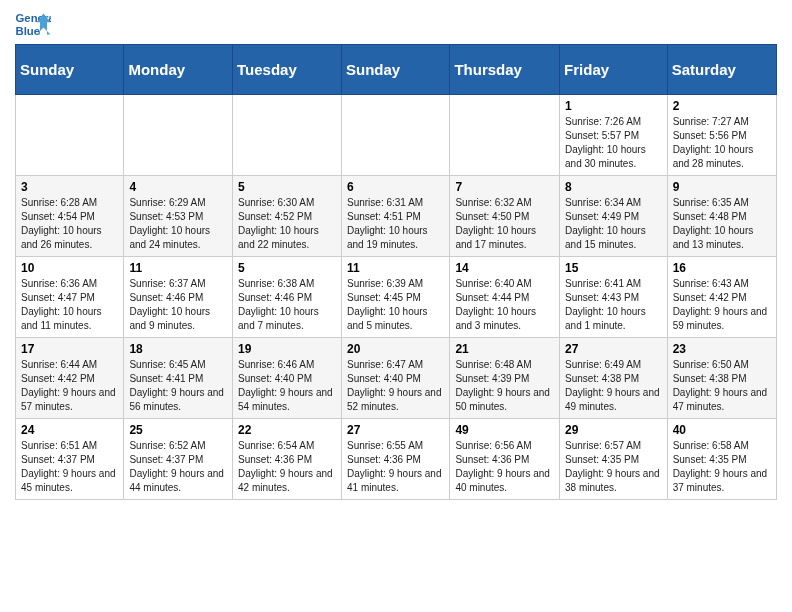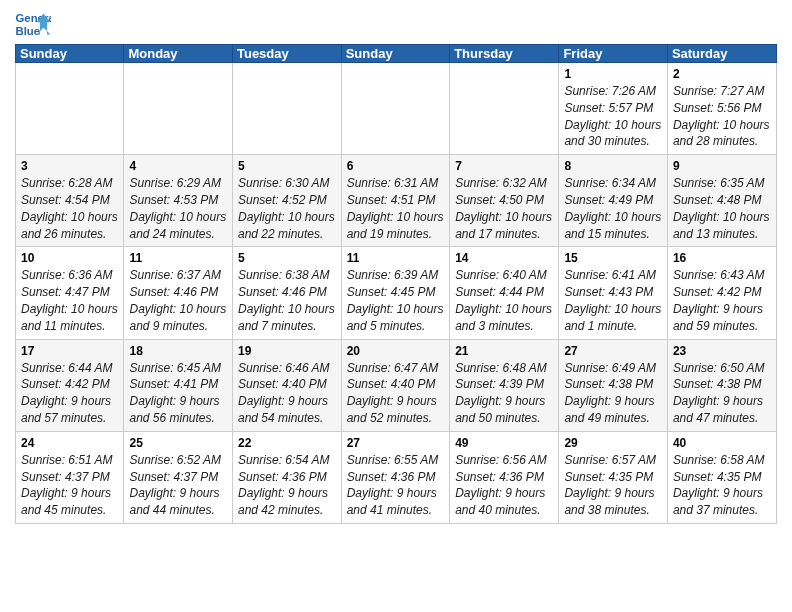--- a/index.html
+++ b/index.html
@@ -44,23 +44,23 @@
       color: #444;
     }
     table {
       width: 100%;
       border-collapse: collapse;
       font-size: 11px;
     }
     thead tr th {
       background: #2563a8;
       color: #fff;
-      padding: 1px 4px;
+      padding: 16px 4px;
       text-align: left;
-      font-size: 13px;
+      font-size: 15px;
       font-weight: bold;
       border: 1px solid #1a4a8a;
     }
     tbody tr td {
       border: 1px solid #ccc;
       vertical-align: top;
       padding: 4px 5px;
       width: 113px;
       min-height: 80px;
       background: #fff;
@@ -68,24 +68,23 @@
     tbody tr:nth-child(even) td {
       background: #f5f5f5;
     }
     .day-num {
       font-weight: bold;
       font-size: 12px;
       display: block;
       margin-bottom: 2px;
     }
     .day-info {
-      font-size: 12px;
+      font-size: 10px;
       color: #222;
       line-height: 1.4;
-      font-style: italic;
     }
     td.empty {
       background: #fff;
     }
   </style>
 </head>
 <body>
 
 <div class="header">
   <div class="logo">

